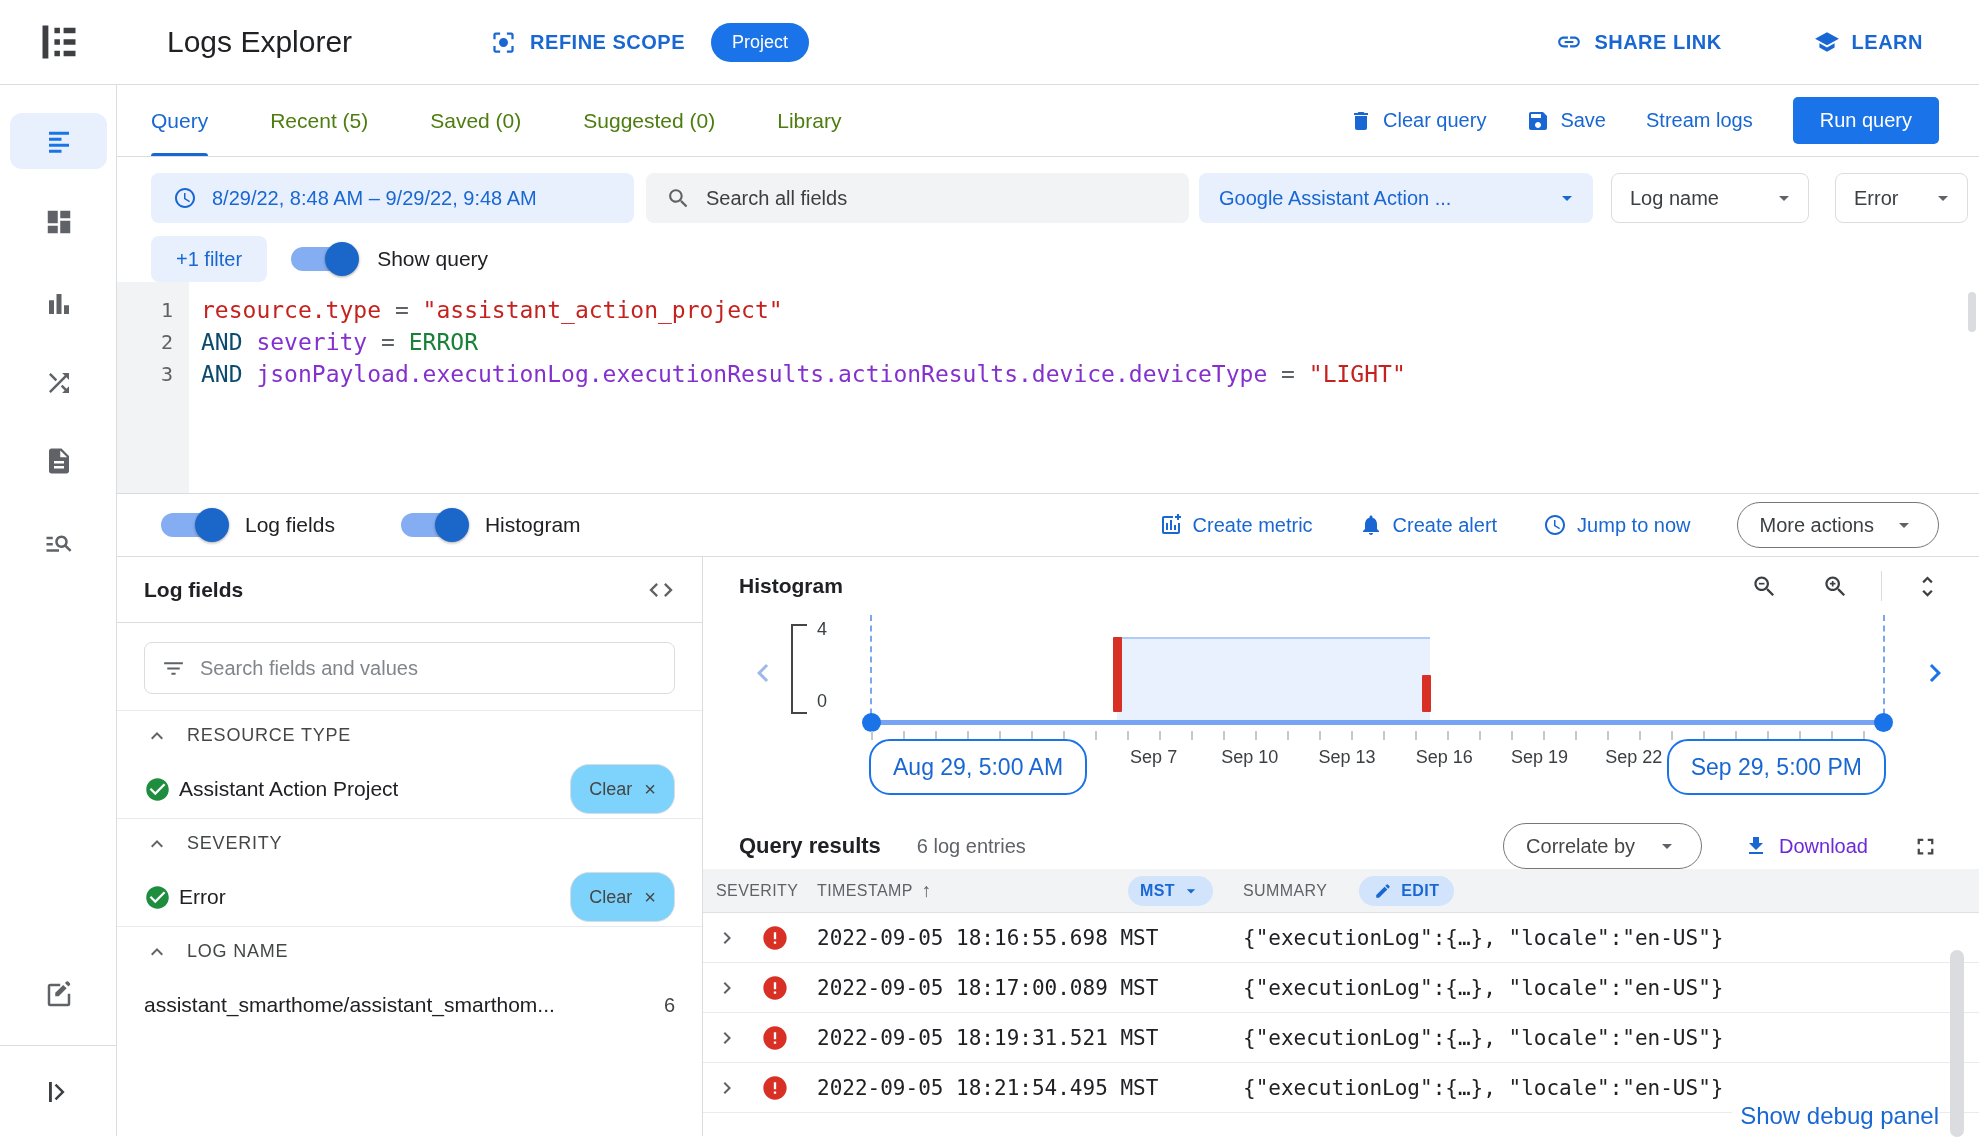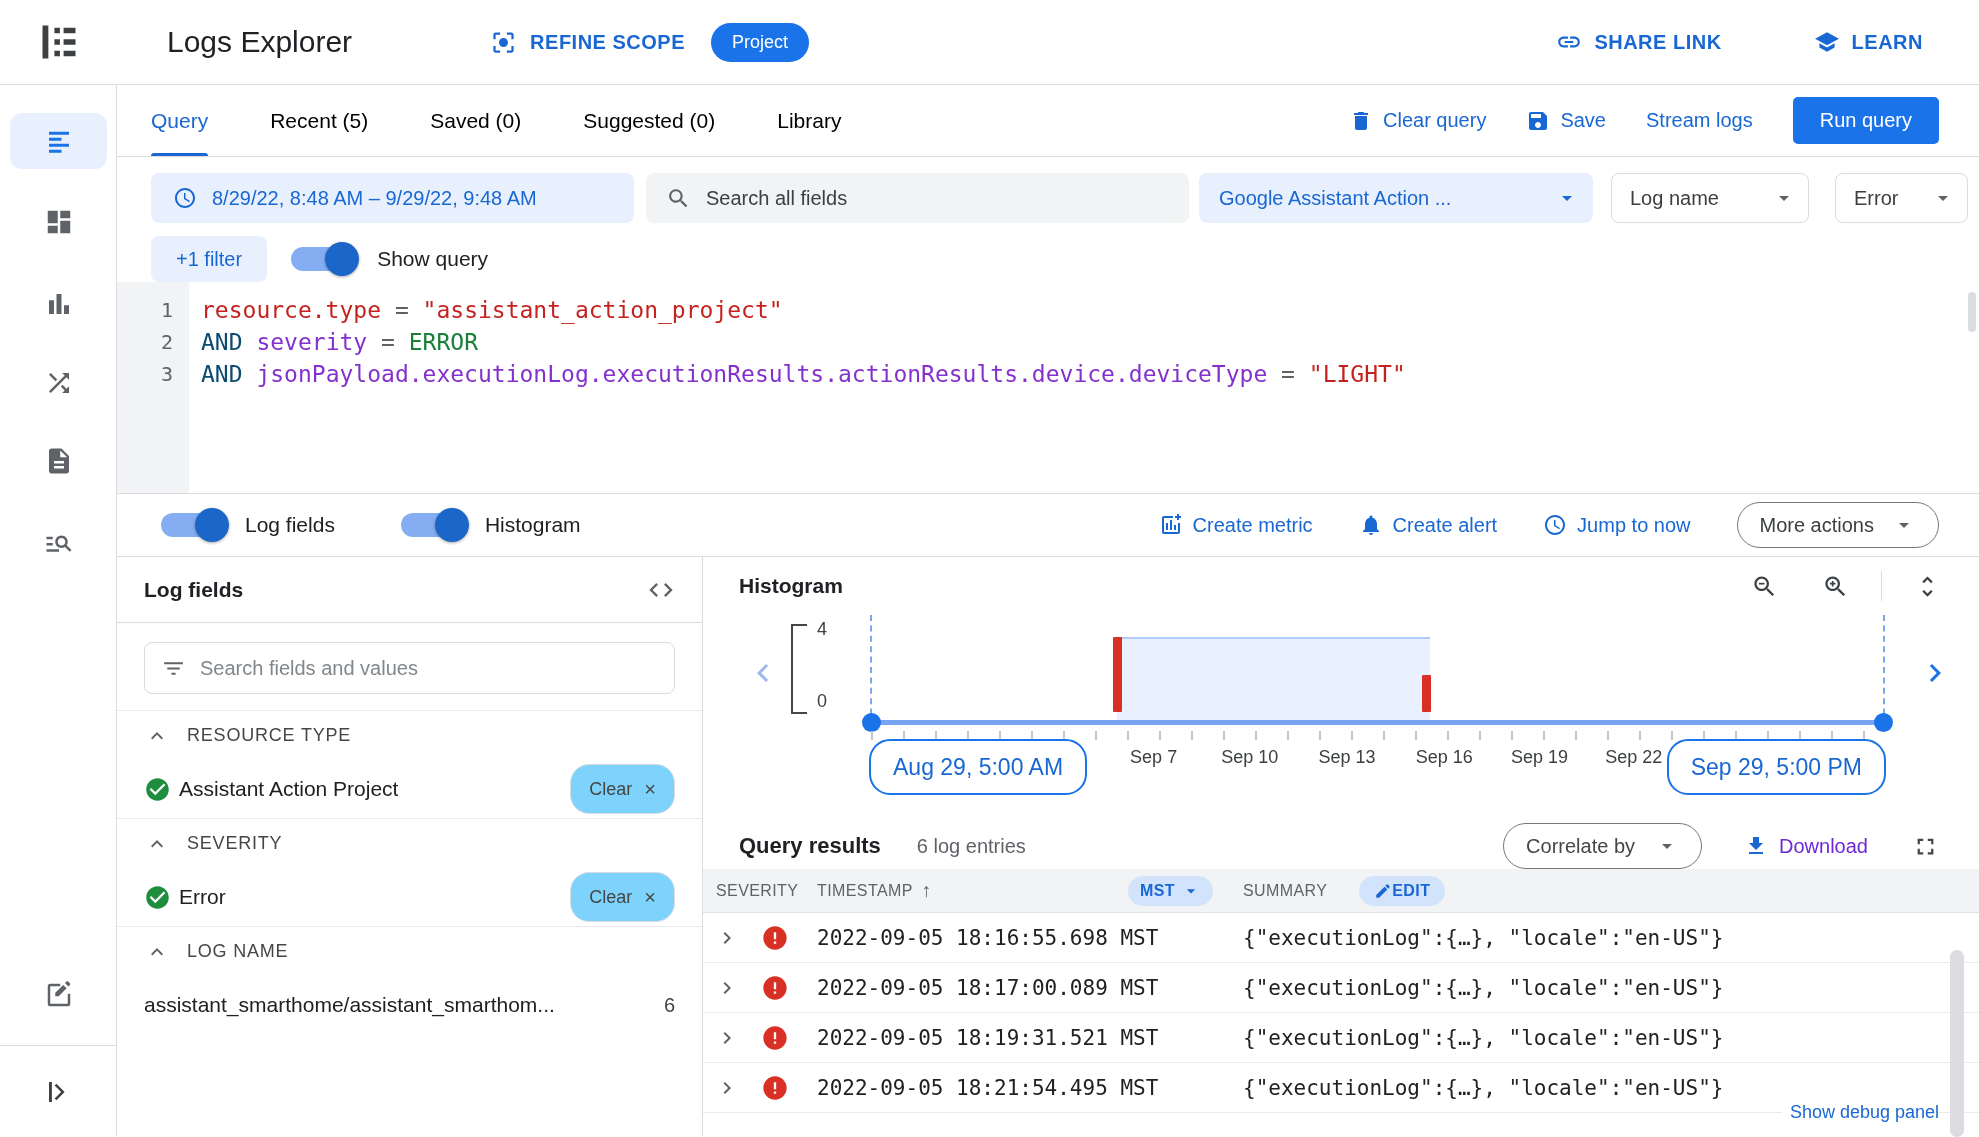--- a/index.html
+++ b/index.html
@@ -21,21 +21,21 @@
   .body-row { display:flex; height:1051px; }
   .rail { position:relative; width:117px; border-right:1px solid #dadce0; flex:none; }
   .rail-item { position:absolute; left:0; width:117px; display:flex; justify-content:center; cursor:pointer; }
   .rail-active-bg { position:absolute; left:10px; top:28px; width:97px; height:56px; background:#e8f0fe; border-radius:12px; }
   .rail-divider { position:absolute; left:0; top:960px; width:117px; height:1px; background:#dadce0; }
 
   
   .main { flex:1; display:flex; flex-direction:column; min-width:0; }
 
   .tabbar { height:72px; border-bottom:1px solid #dadce0; display:flex; align-items:stretch; padding-left:34px; flex:none; }
-  .tab { display:flex; align-items:center; margin-right:62px; font-size:21px; font-weight:500; color:#000000; position:relative; cursor:pointer; white-space:nowrap; }
+  .tab { display:flex; align-items:center; margin-right:62px; font-size:21px; font-weight:500; color:#4d7c0f; position:relative; cursor:pointer; white-space:nowrap; }
   .tab.active { color:#1967d2; }
   .tab.active::after { content:""; position:absolute; left:0; right:0; bottom:0; height:3px; background:#1967d2; border-radius:3px 3px 0 0; }
   .tab-actions { margin-left:auto; display:flex; align-items:center; gap:40px; padding-right:40px; }
   .action-link { display:flex; align-items:center; gap:10px; color:#1967d2; font-size:20px; font-weight:500; cursor:pointer; white-space:nowrap; }
   .run-btn { background:#1a73e8; color:#fff; font-size:20px; font-weight:500; border:none; border-radius:5px; padding:12px 27px; cursor:pointer; white-space:nowrap; }
 
   
   .filterbar { padding:16px 0 0 34px; flex:none; }
   .filter-row { display:flex; align-items:center; }
   .chip { display:flex; align-items:center; height:50px; border-radius:8px; font-size:20px; cursor:pointer; }
@@ -124,28 +124,28 @@
   .results-count { margin-left:36px; font-size:20px; color:#5f6368; }
   .correlate-btn { margin-left:auto; border:1px solid #747775; border-radius:23px; height:46px; padding:0 22px; display:flex; align-items:center; gap:20px; font-size:20px; color:#444746; cursor:pointer; background:#fff; white-space:nowrap; }
   .download-link { margin-left:42px; display:flex; gap:11px; align-items:center; color:#6d28d9; font-size:20px; font-weight:500; cursor:pointer; }
   .fullscreen-btn { margin-left:44px; color:#444746; cursor:pointer; }
   .table-head { position:absolute; top:312px; left:0; right:0; height:44px; background:#f1f3f4; border-bottom:1px solid #e0e0e0; display:grid; grid-template-columns:114px 412px 1fr; align-items:center; font-size:16px; font-weight:500; color:#5f6368; letter-spacing:.4px; }
   .th-sev { padding-left:13px; }
   .th-ts { display:flex; align-items:center; gap:9px; padding-right:16px; }
   .sort-arrow { font-size:19px; color:#5f6368; }
   .tz-pill { margin-left:auto; background:#d2e3fc; color:#1967d2; border-radius:15px; height:30px; display:flex; align-items:center; gap:6px; padding:0 12px; font-size:16px; font-weight:700; cursor:pointer; }
   .th-sum { display:flex; align-items:center; padding-left:14px; }
-  .edit-pill { margin-left:32px; background:#d2e3fc; color:#1967d2; border-radius:15px; height:30px; display:flex; align-items:center; padding:0 15px; font-size:16px; font-weight:700; cursor:pointer; }
+  .edit-pill { margin-left:32px; background:#d2e3fc; color:#1967d2; border-radius:15px; height:30px; display:flex; align-items:center; gap:9px; padding:0 15px; font-size:16px; font-weight:700; cursor:pointer; }
   .table-body { position:absolute; top:356px; left:0; right:0; }
   .result-row { height:50px; display:grid; grid-template-columns:114px 412px 1fr; align-items:center; border-bottom:1px solid #e8eaed; cursor:pointer; }
   .cell-icons { display:flex; align-items:center; gap:22px; padding-left:12px; }
   .mono-cell { font-family:"DejaVu Sans Mono",monospace; font-size:21px; color:#202124; white-space:nowrap; overflow:hidden; }
   .cell-sum { padding-left:14px; }
 
-  .debug-link { position:absolute; top:1102px; right:40px; color:#1967d2; font-size:18px; cursor:pointer; background:#fff; padding-left:8px; }
+  .debug-link { position:absolute; top:1102px; right:40px; color:#1967d2; font-size:24px; cursor:pointer; background:#fff; padding-left:8px; }
   .page-scrollbar { position:absolute; right:15px; top:950px; width:14px; height:187px; background:#dadce0; border-radius:7px; cursor:pointer; }
 </style>
 </head>
 <body>
 
 <svg width="0" height="0" style="position:absolute">
   <defs>
     <symbol id="i-logo" viewBox="0 0 24 24">
         <path d="M3 3h3.2v18H3zM9.5 4.2h3v3h-3zM14.5 4.2H21v3h-6.5zM9.5 10.5h3v3h-3zM14.5 10.5H21v3h-6.5zM9.5 16.8h3v3h-3zM14.5 16.8H21v3h-6.5z"></path>
       </symbol>

